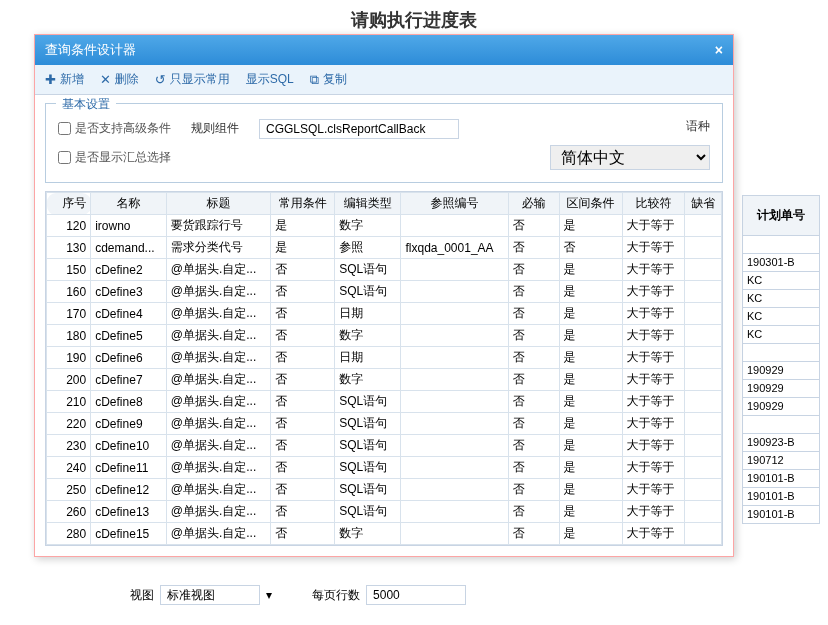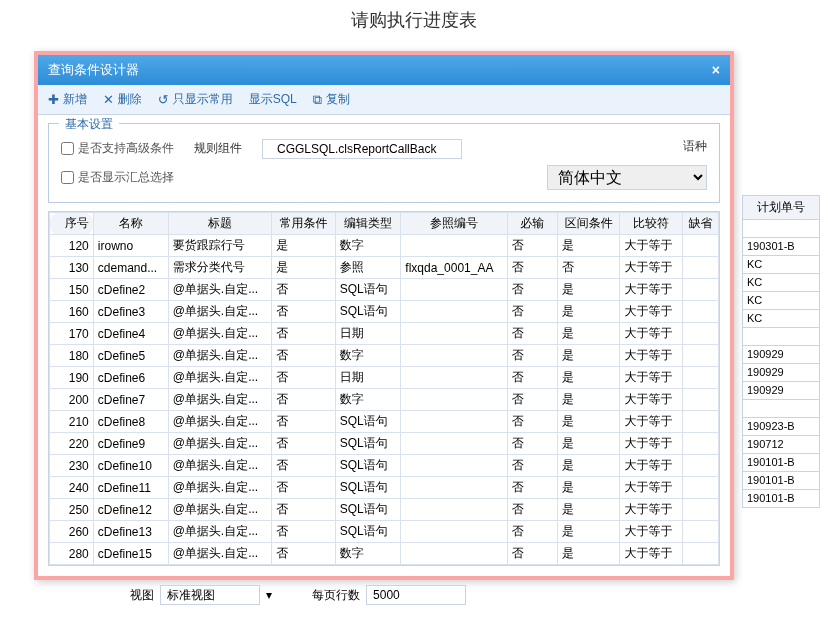--- a/index.html
+++ b/index.html
@@ -1,36 +1,36 @@
 <!DOCTYPE html>
 <html><head>
 <meta charset="utf-8">
 <style>
 * { margin: 0; padding: 0; box-sizing: border-box; }
 body { font-family: "Microsoft YaHei", SimSun, Arial, sans-serif; font-size: 12px; background: #fff; width: 828px; height: 625px; overflow: hidden; position: relative; }
 
-.bg-title { text-align: center; font-size: 18px; font-weight: normal; padding: 8px 0; color: #333; }
+.bg-title { text-align: center; font-size: 18px; font-weight: bold; padding: 8px 0; color: #333; }
 .bg-plan-col { position: absolute; right: 8px; top: 195px; width: 78px; }
-.bg-plan-col .hdr { background: #f0f4f8; border: 1px solid #c8d4e3; text-align: center; padding: 3px 0; }
+.bg-plan-col .hdr { background: #f0f4f8; border: 1px solid #c8d4e3; text-align: center; padding: 11px 0; font-weight: bold; }
 .bg-plan-col .cell { border: 1px solid #c8d4e3; border-top: none; padding: 2px 4px; height: 18px; font-size: 11px; }
 
-.dialog { position: absolute; left: 34px; top: 51px; width: 700px; background: #fff; border: 4px solid #fca5a5; box-shadow: 2px 2px 8px rgba(0,0,0,0.2); }
+.dialog { position: absolute; left: 34px; top: 34px; width: 700px; background: #fff; border: 1px solid #fca5a5; box-shadow: 2px 2px 8px rgba(0,0,0,0.2); }
 .titlebar { background: linear-gradient(to bottom, #4fa8e8, #2d8cd8); color: #fff; padding: 6px 10px; display: flex; justify-content: space-between; align-items: center; font-size: 13px; }
 .titlebar .close { cursor: pointer; font-size: 14px; font-weight: bold; }
 
 .toolbar { background: #eaf3fb; border-bottom: 1px solid #c8d4e3; padding: 6px 10px; display: flex; gap: 16px; align-items: center; }
 .toolbar .btn { color: #2d6aa8; cursor: pointer; display: flex; align-items: center; gap: 4px; }
 .toolbar .ico { font-size: 13px; }
 
 .settings { border: 1px solid #b8cde0; margin: 8px 10px; padding: 8px 12px 12px; position: relative; }
 .settings-legend { position: absolute; top: -8px; left: 10px; background: #fff; padding: 0 6px; color: #2d6aa8; font-size: 12px; }
 .settings-row { display: flex; align-items: center; gap: 20px; margin-top: 6px; }
 .settings-row label { display: flex; align-items: center; gap: 4px; color: #555; }
 .settings-row .lbl { color: #333; }
-.settings-row input[type=text] { border: 1px solid #c8d4e3; padding: 2px 14px; width: 200px; font-size: 12px; }
+.settings-row input[type=text] { border: 1px solid #c8d4e3; padding: 2px 6px; width: 200px; font-size: 12px; }
 .settings-row select { border: 1px solid #c8d4e3; padding: 2px 6px; width: 160px; font-size: 16px; }
 .lang-block { margin-left: auto; }
 .lang-block .lbl { display: block; margin-bottom: 4px; }
 
 .grid-wrap { margin: 0 10px 10px; border: 1px solid #c8d4e3; max-height: 392px; overflow: auto; }
 .grid { border-collapse: collapse; width: 100%; font-size: 12px; }
 .grid th, .grid td { border: 1px solid #d8e2ec; padding: 2px 4px; height: 17px; white-space: nowrap; overflow: hidden; text-overflow: ellipsis; }
 .grid th { background: #f0f4f8; font-weight: normal; text-align: center; position: sticky; top: 0; }
 .grid td { background: #fff; }
 .grid .col-seq { width: 40px; text-align: right; border-radius: 9px; }

